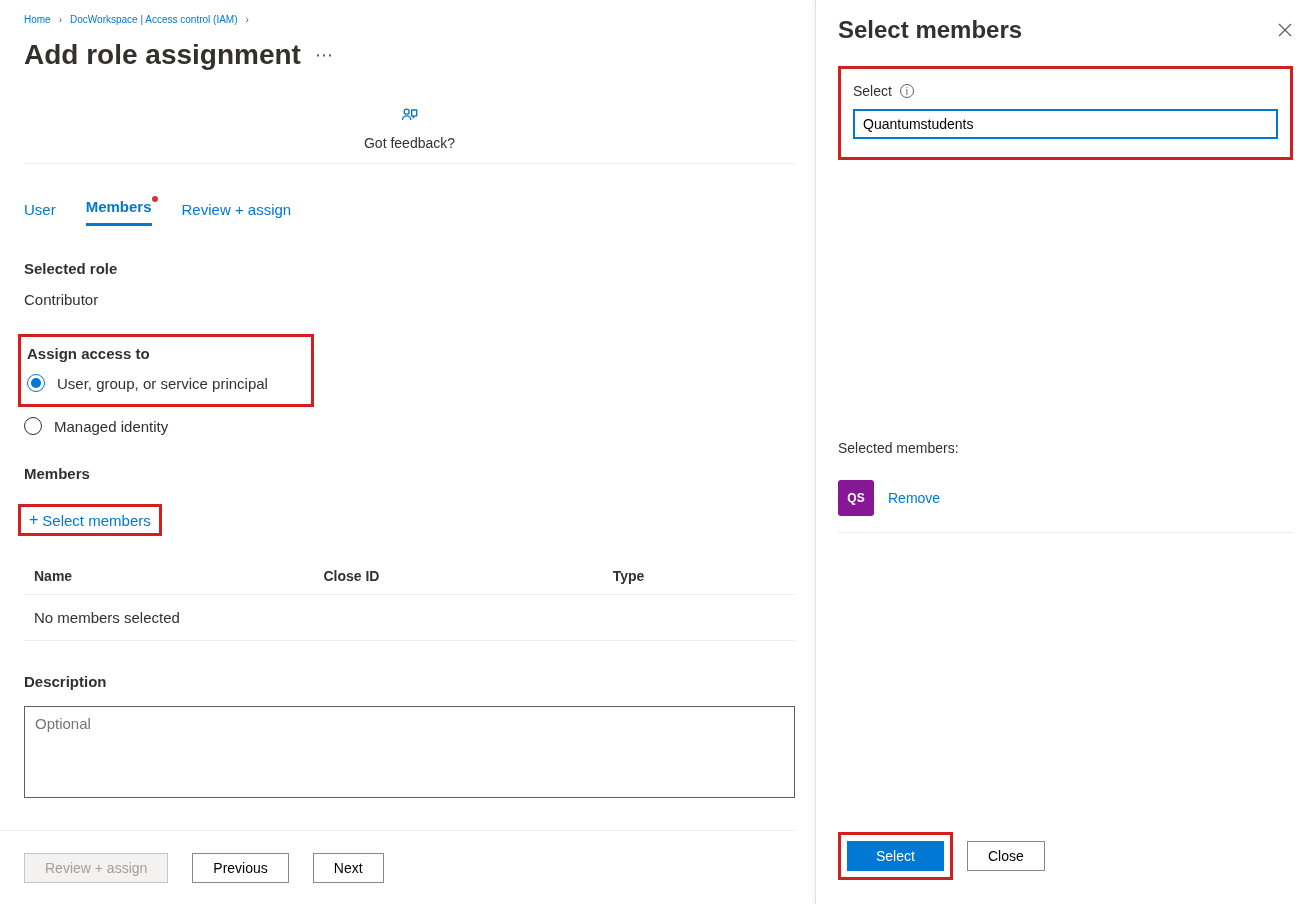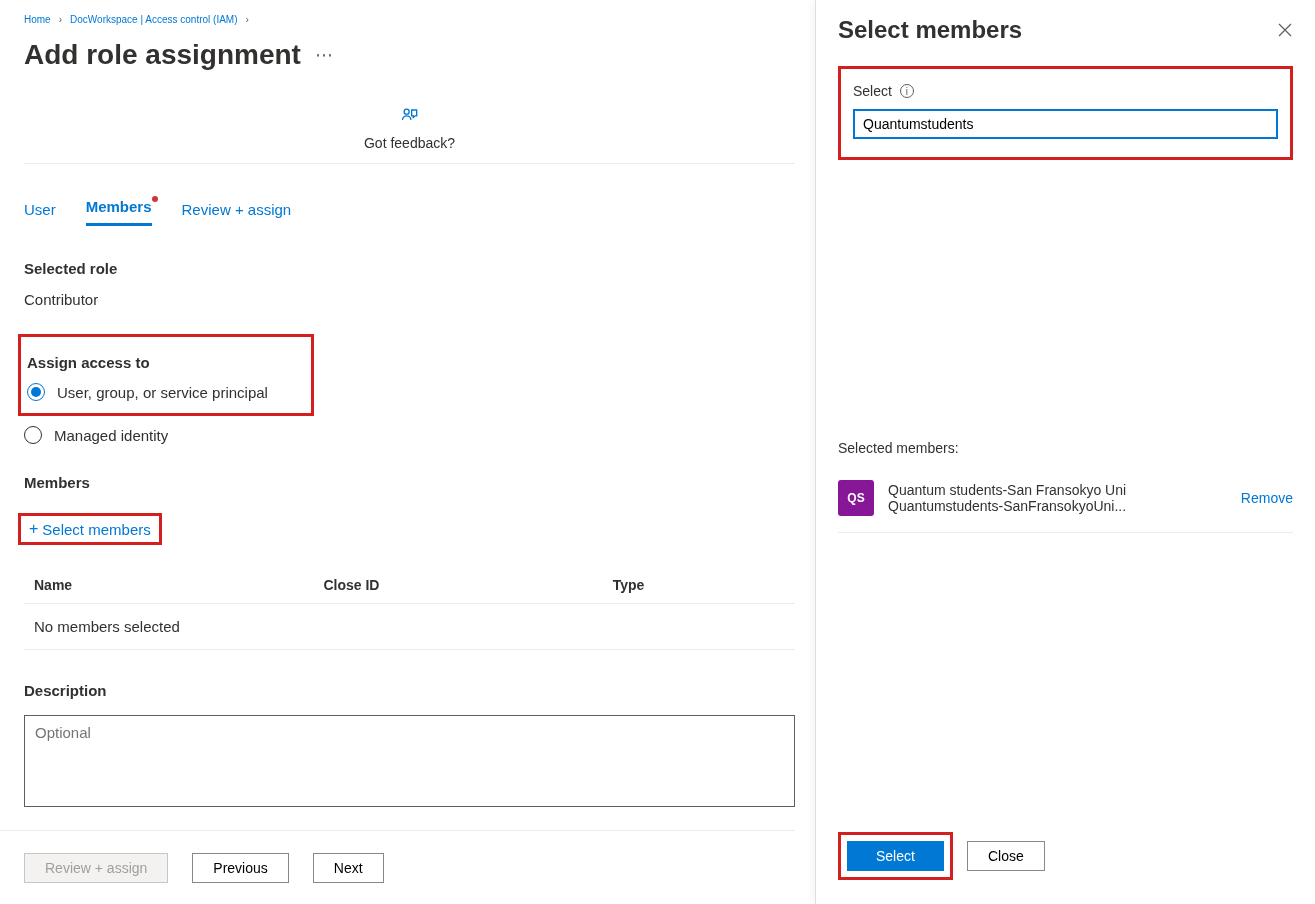--- a/index.html
+++ b/index.html
@@ -43,21 +43,21 @@
   .section-label { font-weight: 600; margin-top: 34px; font-size: 15px; }
   .value { margin-top: 14px; font-size: 15px; color:#323130; }
   .radio-row { display: flex; align-items: center; gap: 12px; margin-top: 12px; font-size: 15px; cursor: pointer; }
   .radio { width: 18px; height: 18px; border: 1px solid #323130; border-radius: 50%; display: inline-flex; align-items: center; justify-content: center; position: relative; }
   .radio.selected { border-color: #0078d4; }
   .radio.selected::after { content: ""; width: 10px; height: 10px; background: #0078d4; border-radius: 50%; }
 
   
   .hl { border: 3px solid #d41f1f; margin-left: -6px; }
   .hl-assign { padding: 6px 6px 12px 6px; width: 296px; margin-top: 26px; }
-  .hl-assign .section-label { margin-top: 11px; }
+  .hl-assign .section-label { margin-top: 2px; }
   .hl-select-members { display:inline-block; margin-top: 22px; padding: 4px 8px 4px 8px;}
   .hl-select-members .link { display:flex; align-items:center; gap:4px; font-size:15px; color:#0078d4; cursor:pointer;}
   .plus { font-size: 16px; font-weight: normal; }
 
   
   .table { margin-top: 32px; }
   .thead { display: flex; gap: 16px; border-bottom: 1px solid #edebe9; padding-bottom: 10px; font-weight: 600; font-size: 14px; }
   .thead .col-name { width: 310px; padding-left: 10px;}
   .thead .col-obj { width: 300px;}
   .thead .col-type { width: 200px;}
@@ -195,24 +195,20 @@
         <span class="info-icon">i</span>
       </div>
       <input class="search-input" value="Quantumstudents" style="">
     </div>
 
 
     <div class="selected-members-label">Selected members:</div>
 
     <div class="member-row">
       <div class="avatar">QS</div>
-      <div class="member-info">
-        <div class="member-name">Quantum students-San Fransokyo Uni</div>
-        <div class="member-sub">Quantumstudents-SanFransokyoUni...</div>
-      </div>
       <a class="remove-link">Remove</a>
     </div>
   </div>
 
   <div class="panel-footer">
     <span class="hl-select-btn">
       <button class="btn primary" style="padding:0 28px;">Select</button>
     </span>
     <button class="btn">Close</button>
   </div>

